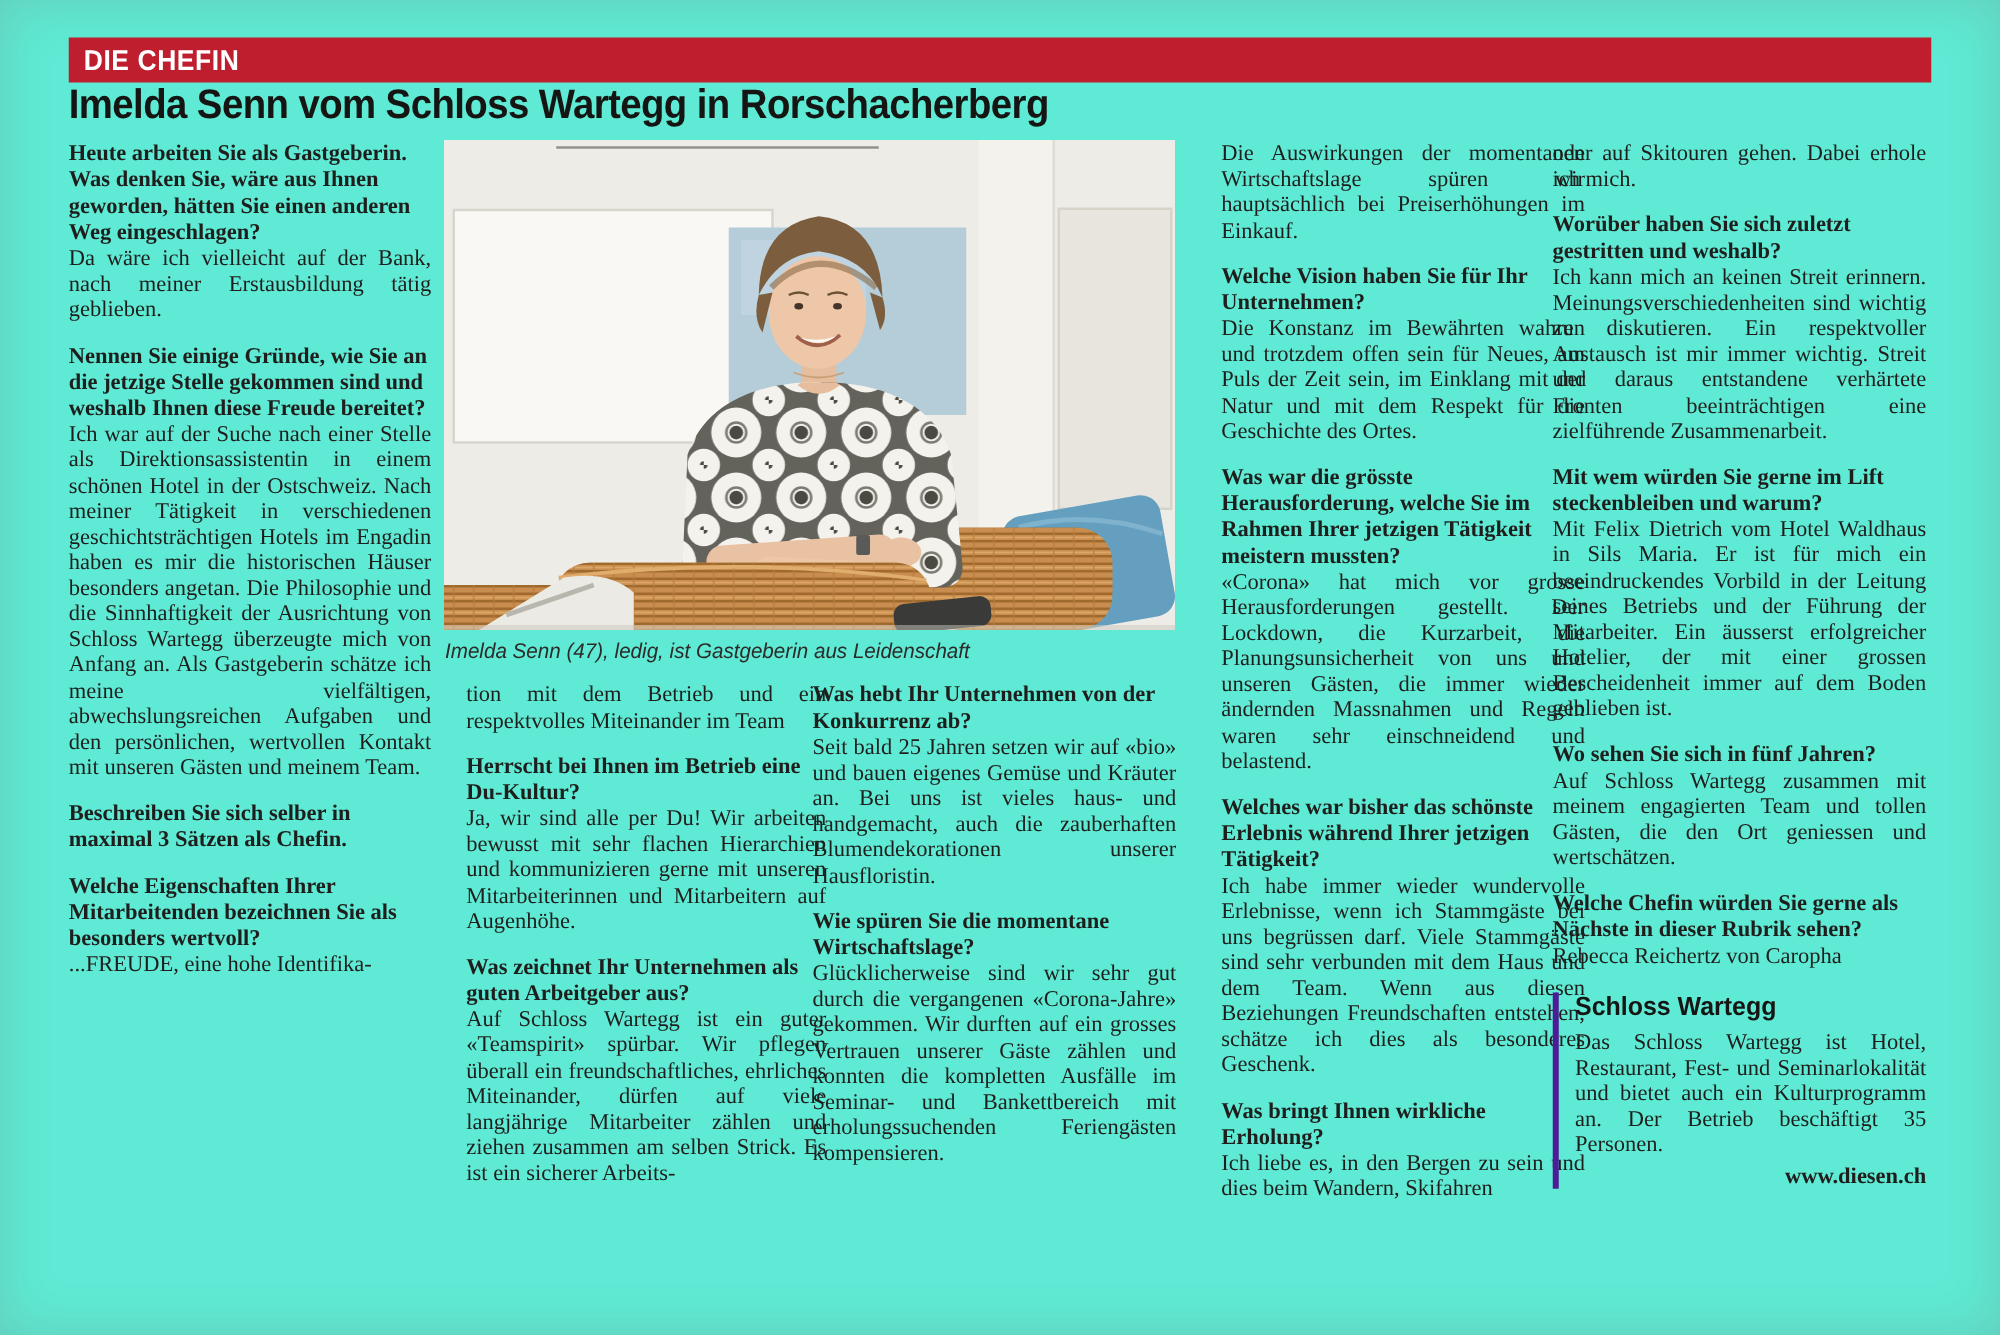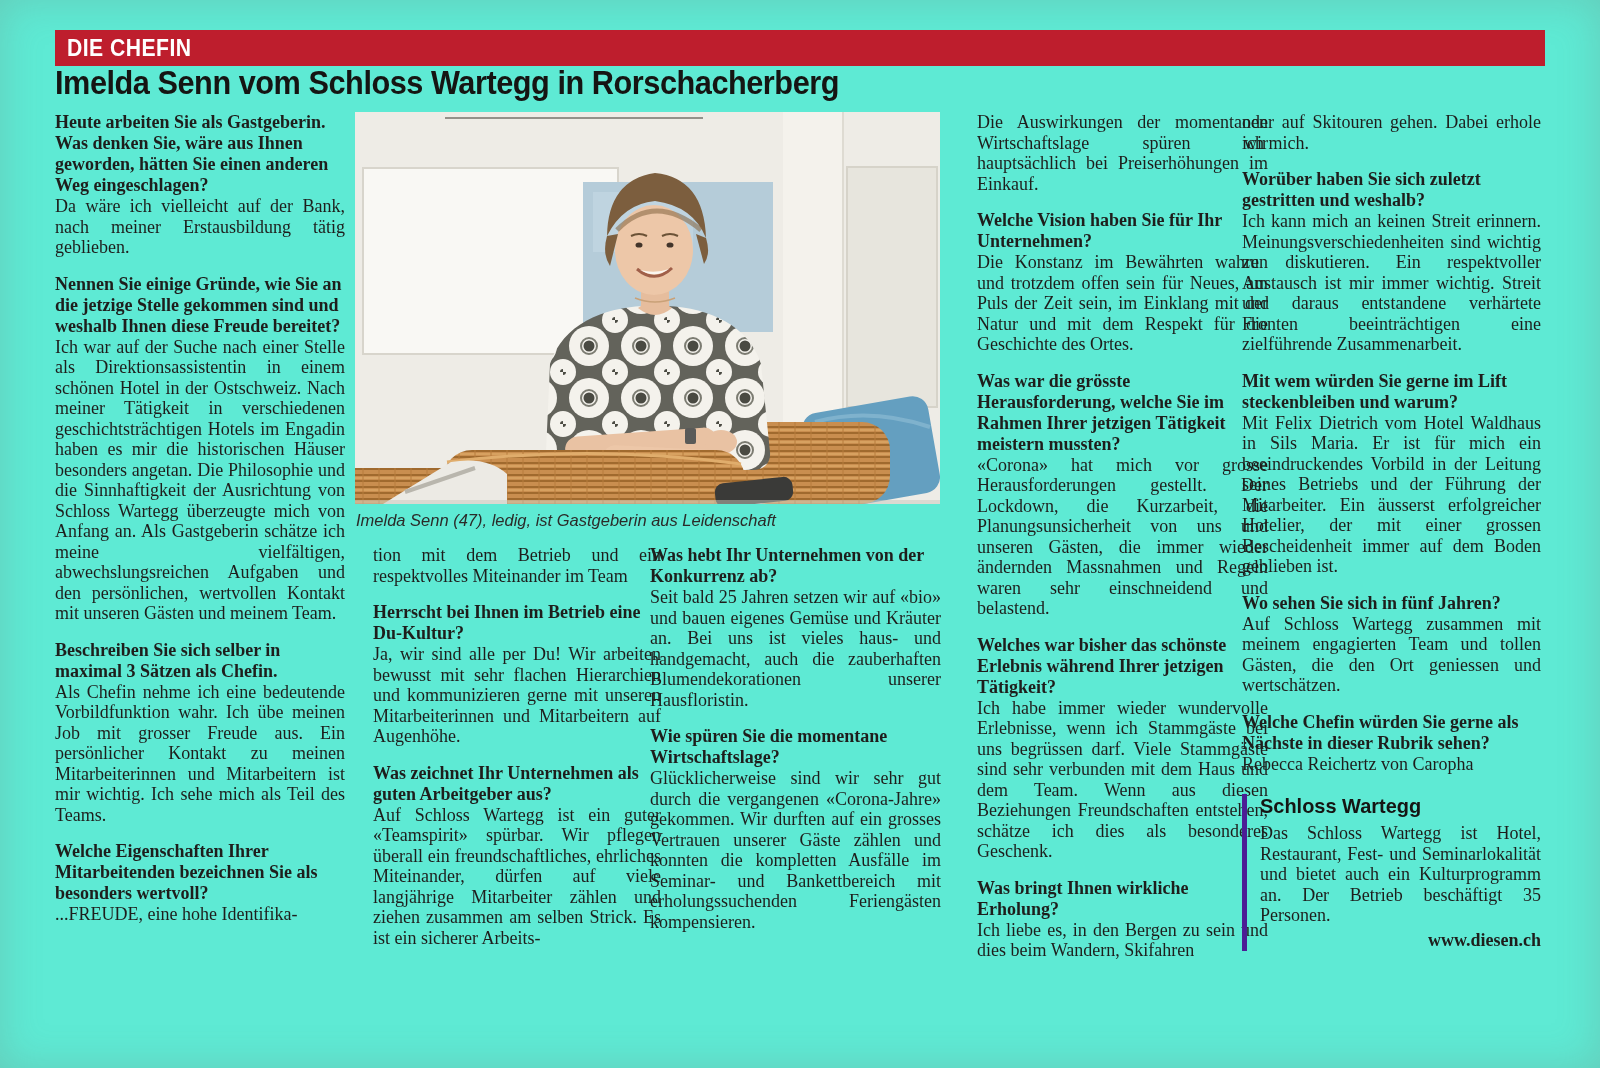--- a/index.html
+++ b/index.html
@@ -56,21 +56,20 @@
     <span class="kicker">DIE CHEFIN</span>
   </div>
   <h1 class="headline">Imelda Senn vom Schloss Wartegg in Rorschacherberg</h1>
 
   <div class="col col1">
     <p class="block q">Heute arbeiten Sie als Gastgeberin. Was denken Sie, wäre aus Ihnen geworden, hätten Sie einen anderen Weg eingeschlagen?</p>
     <p class="block a">Da wäre ich vielleicht auf der Bank, nach meiner Erstausbildung tätig geblieben.</p>
     <p class="block q">Nennen Sie einige Gründe, wie Sie an die jetzige Stelle gekommen sind und weshalb Ihnen diese Freude bereitet?</p>
     <p class="block a">Ich war auf der Suche nach einer Stelle als Direktionsassistentin in einem schönen Hotel in der Ostschweiz. Nach meiner Tätigkeit in verschiedenen geschichtsträchtigen Hotels im Engadin haben es mir die historischen Häuser besonders angetan. Die Philosophie und die Sinnhaftigkeit der Ausrichtung von Schloss Wartegg überzeugte mich von Anfang an. Als Gastgeberin schätze ich meine vielfältigen, abwechslungsreichen Aufgaben und den persönlichen, wertvollen Kontakt mit unseren Gästen und meinem Team.</p>
     <p class="block q">Beschreiben Sie sich selber in maximal 3 Sätzen als Chefin.</p>
-    <p class="block a">Als Chefin nehme ich eine bedeutende Vorbildfunktion wahr. Ich übe meinen Job mit grosser Freude aus. Ein persönlicher Kontakt zu meinen Mitarbeiterinnen und Mitarbeitern ist mir wichtig. Ich sehe mich als Teil des Teams.</p>
     <p class="block q">Welche Eigenschaften Ihrer Mitarbeitenden bezeichnen Sie als besonders wertvoll?</p>
     <p class="block a">...FREUDE, eine hohe Identifika-</p>
   </div>
 
   <figure class="photo">
     <svg width="585" height="392" viewBox="0 0 585 392" xmlns="http://www.w3.org/2000/svg">
       <defs>
         <pattern id="floral" width="52" height="52" patternUnits="userSpaceOnUse">
           <rect width="52" height="52" fill="#63635b"></rect>
           <circle cx="26" cy="26" r="20" fill="#f4f2ec"></circle>

